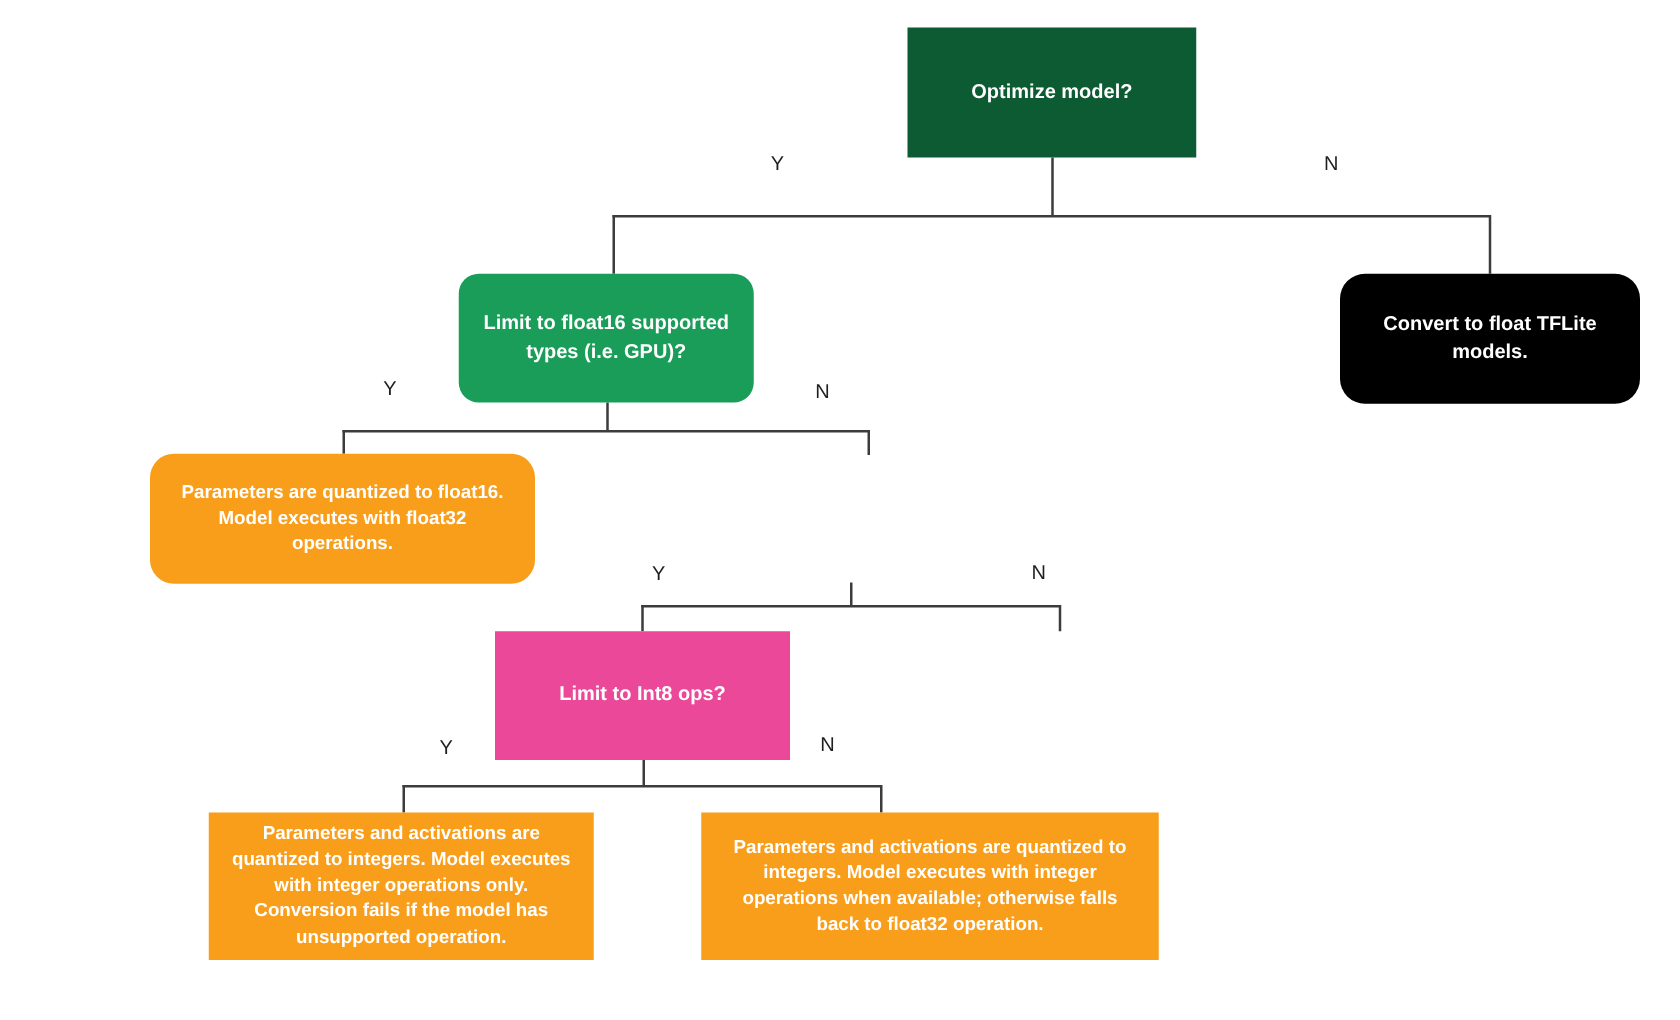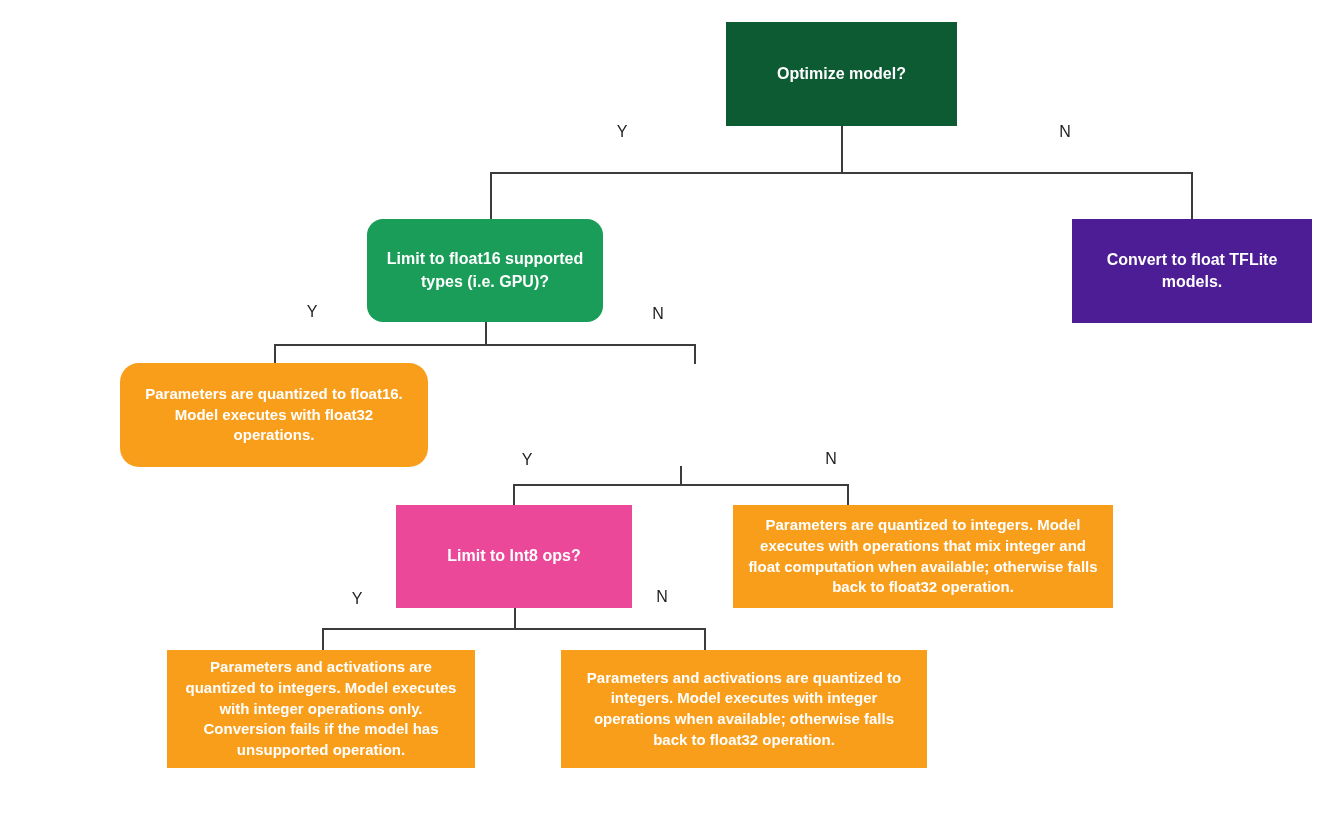--- a/index.html
+++ b/index.html
@@ -95,26 +95,25 @@
   <div class="hline" id="cD-bar"></div>
   <div class="vline" id="cD-y"></div>
   <div class="vline" id="cD-n"></div>
   <span class="branch-label" id="lD-y">Y</span>
   <span class="branch-label" id="lD-n">N</span>
 
   <div class="node decision" id="n-optimize" style="background-color: rgb(13, 91, 51);">Optimize model?</div>
 
   <div class="node decision" id="n-limit-float16" style="background-color: rgb(26, 157, 88);">Limit to float16 supported types (i.e. GPU)?</div>
 
-  <div class="node decision" id="n-convert-float" style="background-color: #4c1d95;">Convert to float TFLite models.</div>
+  <div class="node decision" id="n-convert-float" style="background-color: #000000; border-radius: 20px;">Convert to float TFLite models.</div>
 
   <div class="node leaf" id="n-quant-float16" style="background-color: rgb(249, 158, 27); border-radius: 19px;">Parameters are quantized to float16. Model executes with float32 operations.</div>
 
 
   <div class="node decision" id="n-limit-int8" style="background-color: #ec4899;">Limit to Int8 ops?</div>
 
-  <div class="node leaf" id="n-quant-mixed" style="background-color: rgb(249, 158, 27);">Parameters are quantized to integers. Model executes with operations that mix integer and float computation when available; otherwise falls back to float32 operation.</div>
 
   <div class="node leaf" id="n-quant-intonly" style="background-color: rgb(249, 158, 27);">Parameters and activations are quantized to integers. Model executes with integer operations only. Conversion fails if the model has unsupported operation.</div>
 
   <div class="node leaf" id="n-quant-intfall" style="background-color: rgb(249, 158, 27);">Parameters and activations are quantized to integers. Model executes with integer operations when available; otherwise falls back to float32 operation.</div>
 
 </div>
 
 </body></html>

